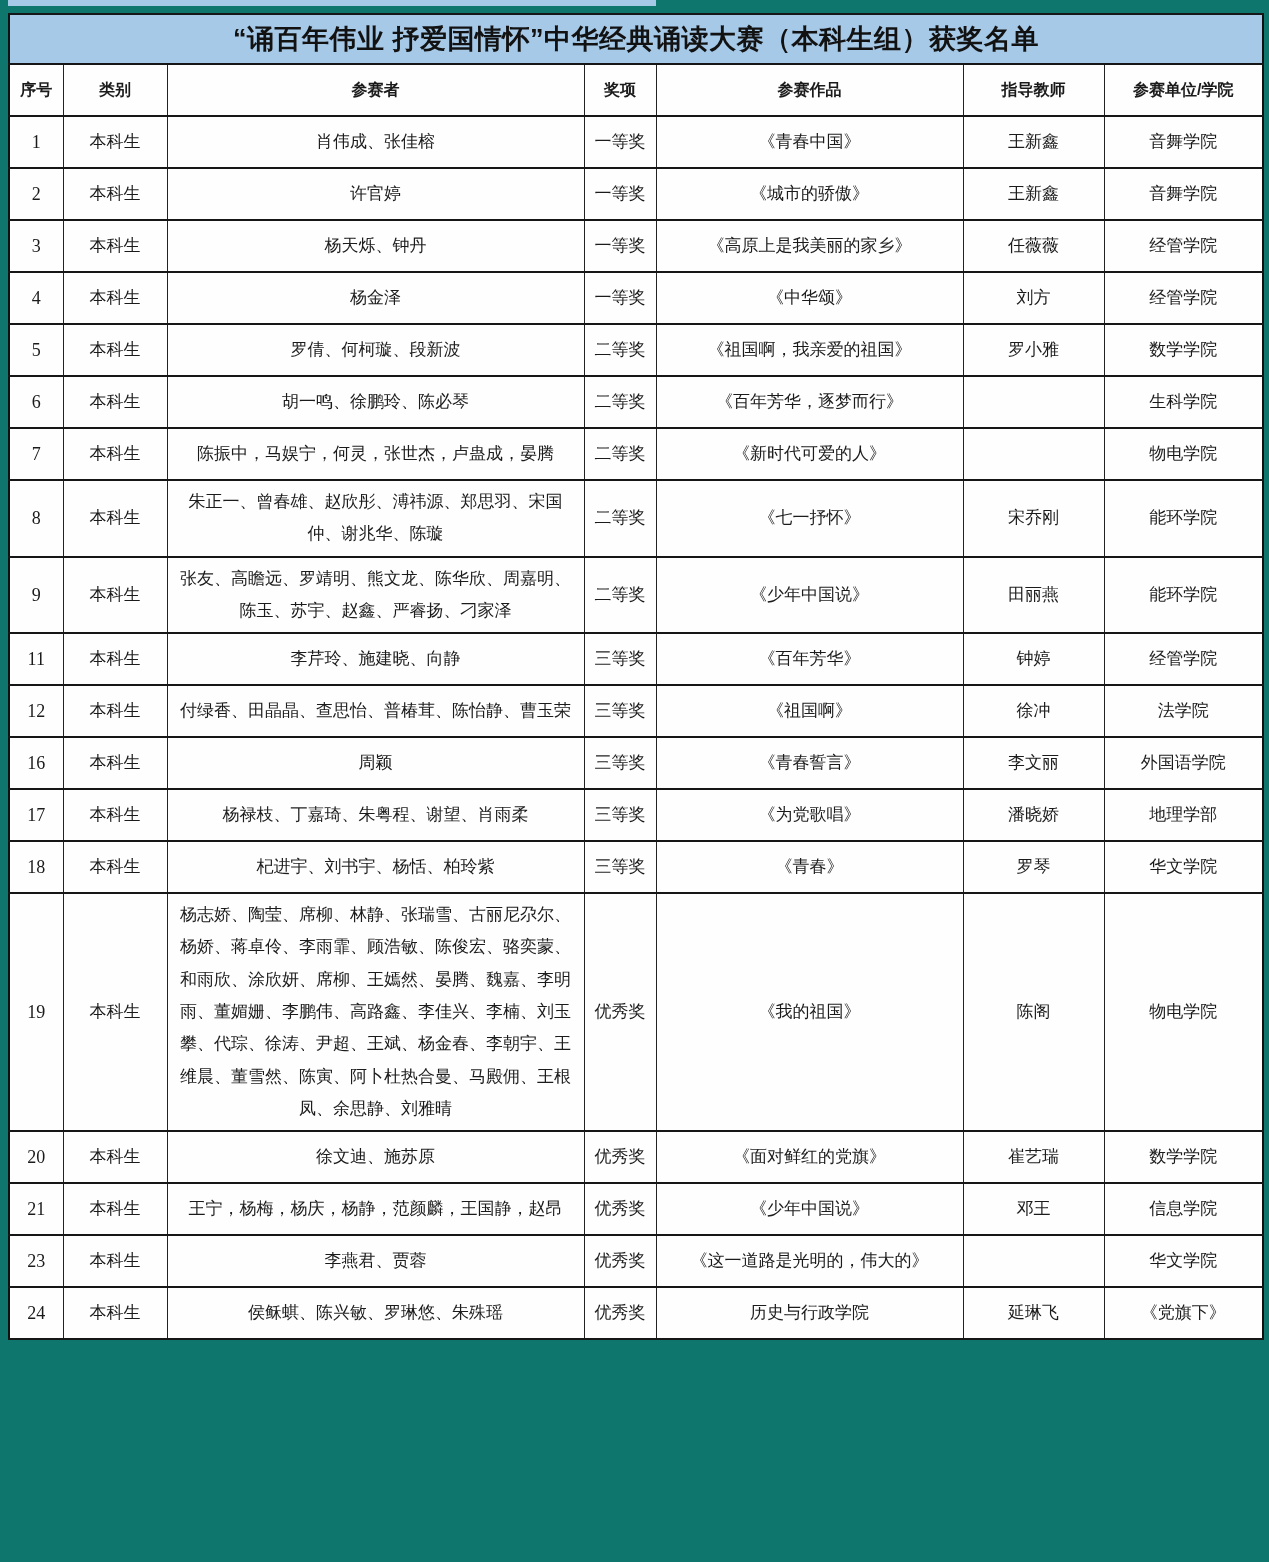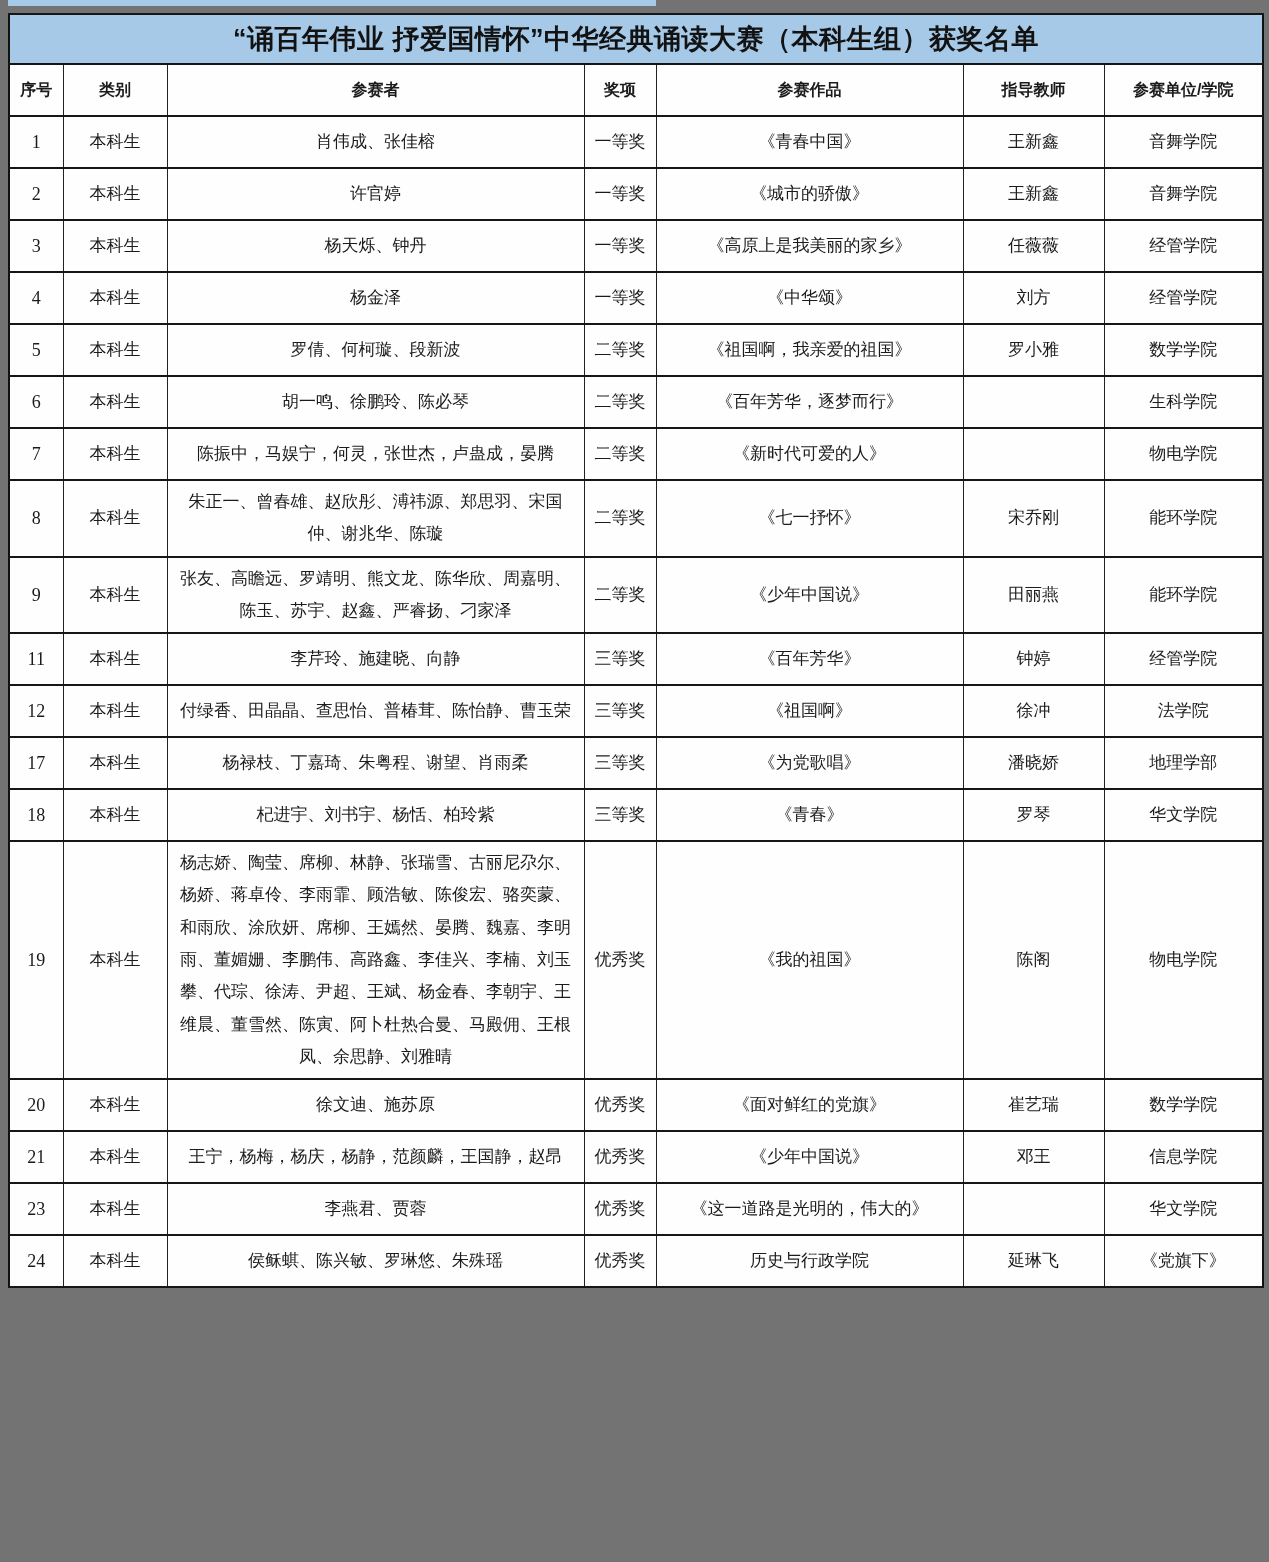--- a/index.html
+++ b/index.html
@@ -5,21 +5,21 @@
   html, body {
     margin: 0;
     padding: 0;
     background: #ffffff;
     font-family: "Liberation Sans", "DejaVu Sans", sans-serif;
   }
   .page {
     position: relative;
     width: 1269px;
     height: 1562px;
-    background: #737373;
+    background: #0f766e;
     overflow: hidden;
   }
   .top-strip {
     position: absolute;
     top: 0;
     left: 8px;
     width: 648px;
     height: 6px;
     background: #a6c9e8;
   }
@@ -191,20 +191,29 @@
         <tr>
           <td class="cell-no">12</td>
           <td class="cell-category">本科生</td>
           <td class="cell-participants">付绿香、田晶晶、查思怡、普椿茸、陈怡静、曹玉荣</td>
           <td class="cell-award">三等奖</td>
           <td class="cell-work">《祖国啊》</td>
           <td class="cell-advisor">徐冲</td>
           <td class="cell-unit">法学院</td>
         </tr>
         <tr>
+          <td class="cell-no">16</td>
+          <td class="cell-category">本科生</td>
+          <td class="cell-participants">周颖</td>
+          <td class="cell-award">三等奖</td>
+          <td class="cell-work">《青春誓言》</td>
+          <td class="cell-advisor">李文丽</td>
+          <td class="cell-unit">外国语学院</td>
+        </tr>
+        <tr>
           <td class="cell-no">17</td>
           <td class="cell-category">本科生</td>
           <td class="cell-participants">杨禄枝、丁嘉琦、朱粤程、谢望、肖雨柔</td>
           <td class="cell-award">三等奖</td>
           <td class="cell-work">《为党歌唱》</td>
           <td class="cell-advisor">潘晓娇</td>
           <td class="cell-unit">地理学部</td>
         </tr>
         <tr>
           <td class="cell-no">18</td>

